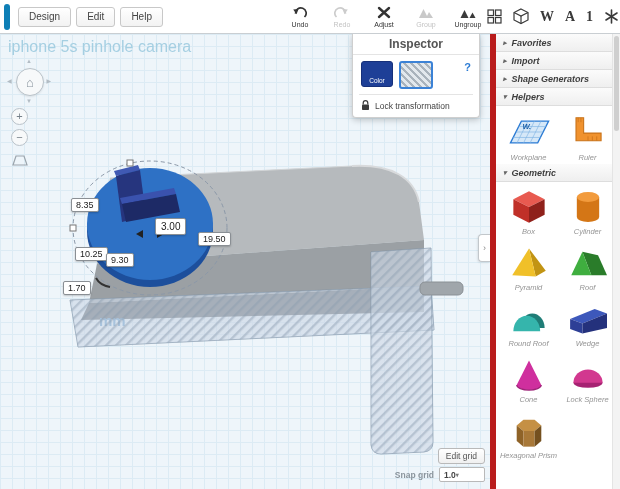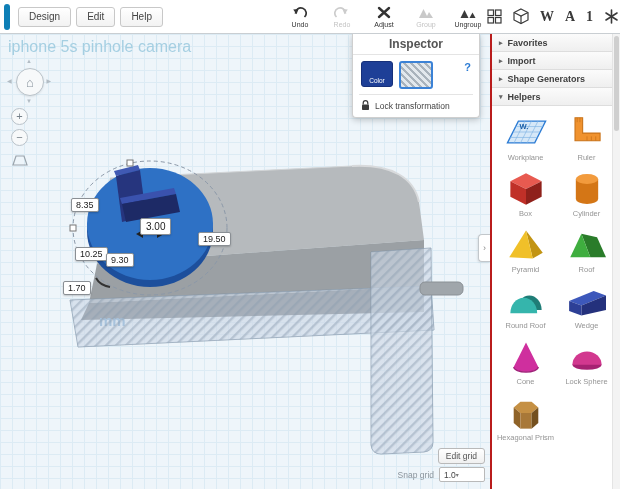--- a/index.html
+++ b/index.html
@@ -52,29 +52,29 @@
   .home-btn{position:absolute;left:8px;top:8px;width:26px;height:26px;border-radius:50%;background:#f7f9fa;border:1px solid #b9c2c9;color:#8a959e;font-size:13px;display:flex;align-items:center;justify-content:center;cursor:pointer;box-shadow:0 1px 2px rgba(0,0,0,.08);}
   .orbit{position:absolute;font-size:6px;color:#b2bcc4;cursor:pointer;}
   .orbit.up{left:18px;top:-2px;}.orbit.down{left:18px;bottom:-2px;}.orbit.left{left:-1px;top:17px;}.orbit.right{right:-1px;top:17px;}
   .zoom-col{position:absolute;left:11px;top:74px;display:flex;flex-direction:column;gap:4px;align-items:center;z-index:3;}
   .zoom-btn{width:17px;height:17px;box-sizing:border-box;border-radius:50%;background:#f7f9fa;border:1px solid #b9c2c9;color:#76818a;font-size:11px;line-height:15px;text-align:center;cursor:pointer;}
   .persp-icon{margin-top:4px;cursor:pointer;display:flex;}
 
   
   .grid-controls{position:absolute;right:5px;bottom:7px;display:flex;flex-direction:column;align-items:flex-end;gap:3px;z-index:3;}
   .edit-grid-btn{font-size:8.5px;color:#555;background:linear-gradient(#fff,#f0f0f0);border:1px solid #b9b9b9;border-radius:3px;padding:2px 7px;cursor:pointer;}
-  .snap-row{display:flex;align-items:center;gap:5px;}
+  .snap-row{display:flex;align-items:center;gap:5px;font-weight:bold;}
   .snap-label{font-size:8.5px;color:#8a949c;}
   .snap-select{width:46px;height:15px;box-sizing:border-box;background:#fff;border:1px solid #b9b9b9;border-radius:2px;font-size:8.5px;color:#444;display:flex;align-items:center;justify-content:flex-start;padding:0 4px;cursor:pointer;}
   .snap-caret{font-size:6px;color:#777;}
 
   .collapse-tab{position:absolute;right:0;top:200px;width:11px;height:26px;background:#fff;border:1px solid #c2c7cb;border-right:none;border-radius:4px 0 0 4px;display:flex;align-items:center;justify-content:center;font-size:9px;color:#888;cursor:pointer;z-index:3;box-shadow:-1px 1px 2px rgba(0,0,0,.08);}
 
   
-  .sidebar{width:130px;height:455px;box-sizing:border-box;background:#fff;border-left:2px solid #b91c1c;position:relative;overflow:hidden;}
+  .sidebar{width:130px;height:455px;box-sizing:border-box;background:#fff;border-left:6px solid #b91c1c;position:relative;overflow:hidden;font-style:italic;}
   .section-header{display:flex;align-items:center;gap:5px;height:18px;box-sizing:border-box;padding:0 7px;background:linear-gradient(#fbfbfb,#efefef);border-bottom:1px solid #ddd;font-size:9px;font-weight:bold;color:#3e3e3e;cursor:pointer;}
   .chev{font-size:7px;color:#666;}
   .shape-grid{display:grid;grid-template-columns:1fr 1fr;padding:6px 3px 2px;row-gap:8px;justify-items:center;}
   .shape-item{display:flex;flex-direction:column;align-items:center;cursor:pointer;width:58px;}
   .shape-item .slabel{font-size:7.5px;color:#949494;margin-top:1px;text-align:center;white-space:nowrap;}
   .sb-scroll{position:absolute;right:0;top:0;bottom:0;width:7px;background:#f3f3f3;border-left:1px solid #e4e4e4;}
   .sb-thumb{position:absolute;right:1px;top:2px;width:5px;height:95px;background:#cfcfcf;border-radius:3px;cursor:grab;}
 </style>
 </head>
 <body>
@@ -232,21 +232,21 @@
         </g>
 
         <rect x="127" y="126" width="6" height="6" fill="#fff" stroke="#777"></rect>
         <rect x="70" y="191" width="6" height="6" fill="#fff" stroke="#777"></rect>
         <polygon points="143,196 136,200 143,204" fill="#222"></polygon>
         <polygon points="157,196 164,200 157,204" fill="#222"></polygon>
         <path d="M96,244 a20,15 0 0 0 14,9" stroke="#333" stroke-width="2" fill="none"></path>
       </svg>
 
       <div class="dim" style="left:71px;top:164px">8.35</div>
-      <div class="dim dim-active" style="left:140px;top:184px">3.00</div>
+      <div class="dim dim-active" style="left:155px;top:184px">3.00</div>
       <div class="dim" style="left:198px;top:198px">19.50</div>
       <div class="dim" style="left:75px;top:213px">10.25</div>
       <div class="dim" style="left:106px;top:219px">9.30</div>
       <div class="dim" style="left:63px;top:247px">1.70</div>
 
       <div class="inspector">
         <div class="insp-title">Inspector</div>
         <div class="insp-body">
           <div class="swatch color-swatch">
             <span>Color</span>
@@ -346,20 +346,24 @@
                 <line x1="15.5" y1="5" x2="15.5" y2="9"></line>
                 <line x1="22" y1="22" x2="22" y2="26"></line>
                 <line x1="26" y1="22" x2="26" y2="26"></line>
                 <line x1="30" y1="22" x2="30" y2="26"></line>
               </g>
           </svg>
           <span class="slabel">Ruler</span>
         </div>
       </div>
 
+      <div class="section-header">
+        <span class="chev">▾</span>
+        <span>Geometric</span>
+      </div>
       <div class="shape-grid">
 
         <div class="shape-item">
           <svg width="46" height="38" viewBox="0 0 40 34">
             <polygon points="20,3 34,10 20,17 6,10" fill="#e85a50"></polygon>
             <polygon points="6,10 20,17 20,31 6,24" fill="#c03028"></polygon>
             <polygon points="34,10 20,17 20,31 34,24" fill="#8f211b"></polygon>
           </svg>
           <span class="slabel">Box</span>
         </div>

